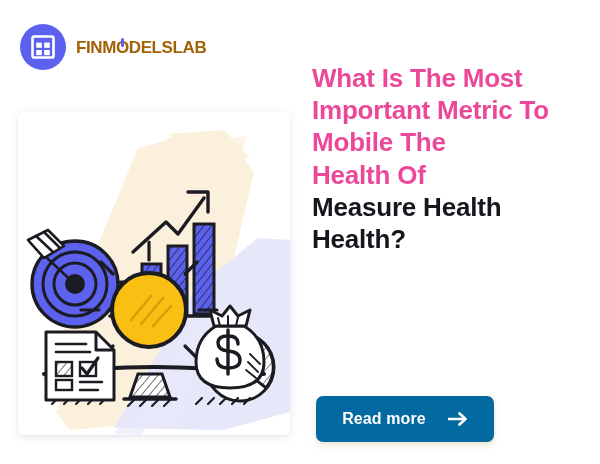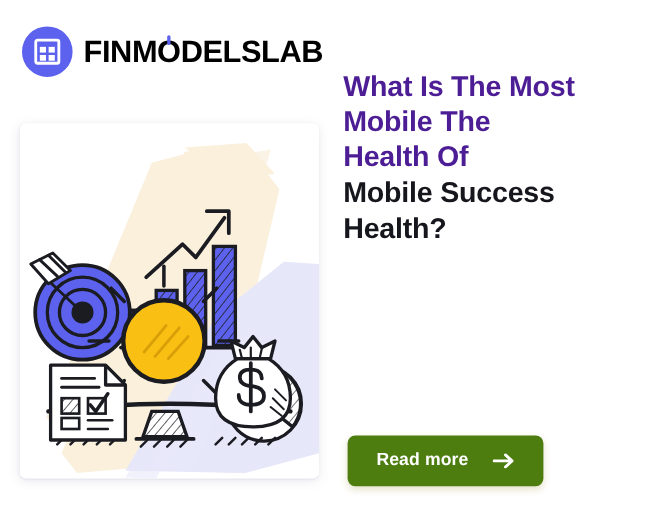--- a/index.html
+++ b/index.html
@@ -41,24 +41,24 @@
     flex: none;
   }
   .brand-mark svg { display: block; }
   .brand-text {
     display: flex;
     flex-direction: column;
     justify-content: center;
     line-height: 1;
   }
   .brand-name {
-    font-size: 28px;
+    font-size: 17px;
     font-weight: bold;
     letter-spacing: -0.4px;
-    color: #000000;
+    color: #a16207;
     position: relative;
     white-space: nowrap;
   }
   .brand-name .accent-o {
     position: relative;
     display: inline-block;
   }
   .brand-name .accent-o .power-bar {
     position: absolute;
     left: 50%;
@@ -103,31 +103,31 @@
     left: 312px;
     top: 62px;
     width: 274px;
   }
   .headline-line {
     font-size: 26px;
     font-weight: bold;
     line-height: 1.24;
     letter-spacing: -0.2px;
   }
-  .headline-primary { color: #4c1d95; }
+  .headline-primary { color: #ec4899; }
   .headline-secondary { color: #16161d; }
 
   
   .cta-button {
     position: absolute;
     left: 316px;
     top: 396px;
     width: 178px;
     height: 46px;
-    background: #4d7c0f;
+    background: #0369a1;
     border: none;
     border-radius: 7px;
     box-shadow: 0 3px 7px rgba(150, 130, 40, 0.22);
     display: flex;
     align-items: center;
     justify-content: center;
     gap: 22px;
     cursor: pointer;
     padding: 0;
   }
@@ -283,23 +283,24 @@
         <g stroke="#1b1b22" stroke-width="1.8" stroke-linecap="round">
           <path d="M20 6 L30 16 M18 14 L28 24 M16 22 L26 30"></path>
         </g>
       </g>
 
     </svg>
   </div>
 
   <div class="headline">
     <div class="headline-line headline-primary">What Is The Most</div>
+    <div class="headline-line headline-primary">Important Metric To</div>
     <div class="headline-line headline-primary">Mobile The</div>
     <div class="headline-line headline-primary">Health Of</div>
-    <div class="headline-line headline-secondary">Mobile Success</div>
+    <div class="headline-line headline-secondary">Measure Health</div>
     <div class="headline-line headline-secondary">Health?</div>
   </div>
 
   <button class="cta-button">
     <span class="cta-label">Read more</span>
     <span class="cta-arrow">
       <svg width="20" height="14" viewBox="0 0 20 14" aria-hidden="true">
         <path d="M1 7 L17 7 M11.5 1.5 L17.5 7 L11.5 12.5" fill="none" stroke="#ffffff" stroke-width="2.6" stroke-linecap="round" stroke-linejoin="round"></path>
       </svg>
     </span>

